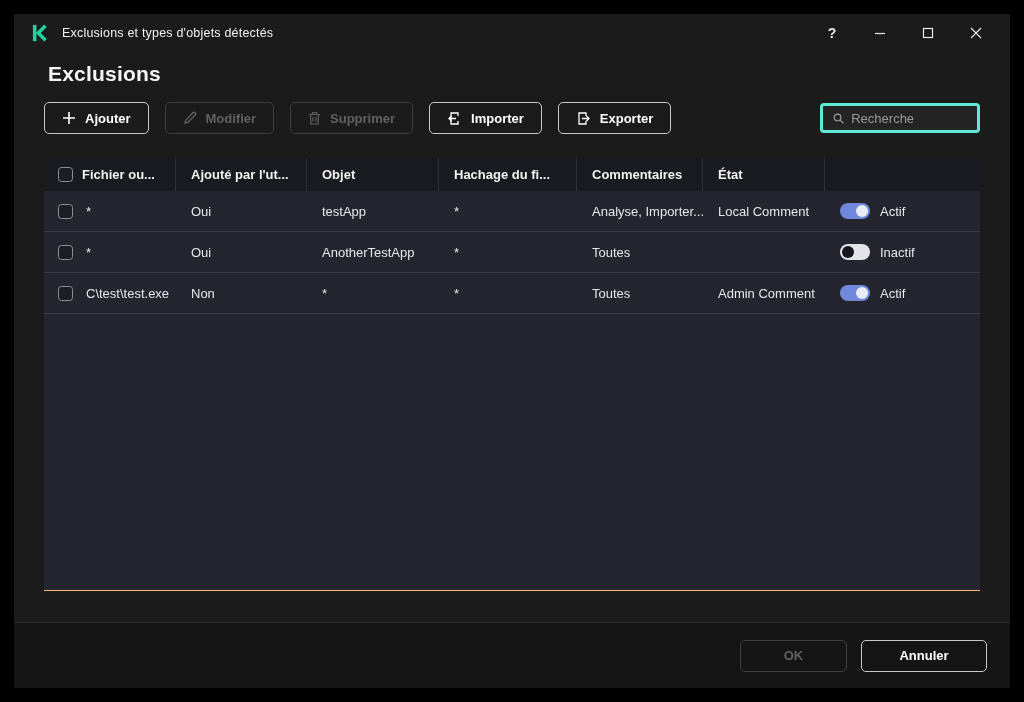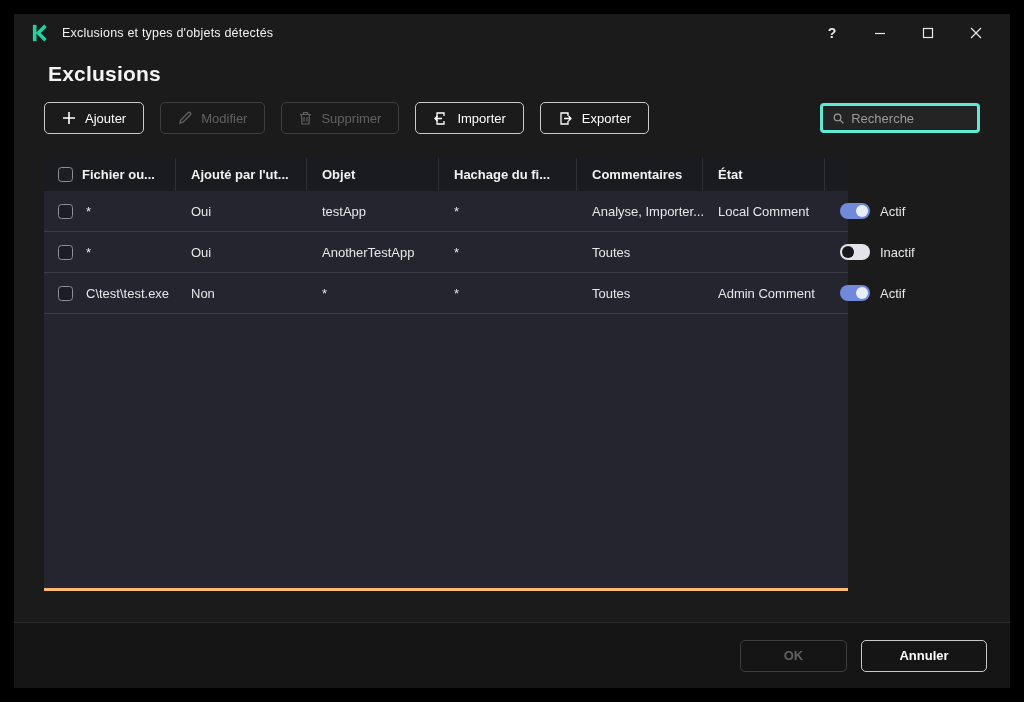--- a/index.html
+++ b/index.html
@@ -19,42 +19,42 @@
   .win-btn svg { display:block; }
 
   
   .heading { margin:10px 0 0 34px; font-size:21px; font-weight:700; color:#f4f4f4; letter-spacing:.2px; }
 
   
   .toolbar { margin:16px 30px 0 30px; display:flex; align-items:center; gap:16px; height:32px; }
   .btn {
     height:32px; display:inline-flex; align-items:center; gap:9px; padding:0 17px;
     border:1px solid #c9c9c9; border-radius:5px; background:transparent;
-    color:#fff; font-size:13px; font-weight:400; white-space:nowrap;justify-content:space-between;
+    color:#fff; font-size:13px; font-weight:700; white-space:nowrap;justify-content:space-between;
   }
   .btn svg { display:block; }
   .btn.disabled { border-color:#3e3e3e; color:#616161; }
   .btn.disabled svg { stroke:#616161; }
   .btn svg { stroke:#fff; }
   .btn.disabled svg * { stroke:#616161; }
 
   .search {
     margin-left:auto; width:160px; height:30px; display:flex; align-items:center; gap:7px;
     background:#242424; border:3px solid #5eead4; border-radius:4px; padding:0 10px;
   }
   .search input {
     background:transparent; border:none; outline:none; width:100%;
     font-family:"Liberation Sans", sans-serif; font-size:13px; color:#dcdcdc;
   }
   .search input::placeholder { color:#9a9a9a; }
 
   
   .table {
-    margin:24px 30px 0 30px; width:804px; height:433px;
-    display:flex; flex-direction:column; border-bottom:3px solid #fdba74;
+    margin:24px 30px 0 30px; width:936px; height:433px;
+    display:flex; flex-direction:column; border-bottom:1px solid #fdba74;
   }
   .grid-cols { display:grid; grid-template-columns:132px 131px 132px 138px 126px 122px 137px 18px; }
   .thead { height:33px; background:#1a1a21; align-items:center; flex:0 0 auto; }
   .th {
     height:100%; display:flex; align-items:center; padding-left:15px;
     font-size:13px; font-weight:600; color:#f2f2f2; border-right:1px solid #2e2e38;
     white-space:nowrap; overflow:hidden;
   }
   .th:last-child { border-right:none; padding-left:0; }
   .th.first { padding-left:14px; gap:9px; }

